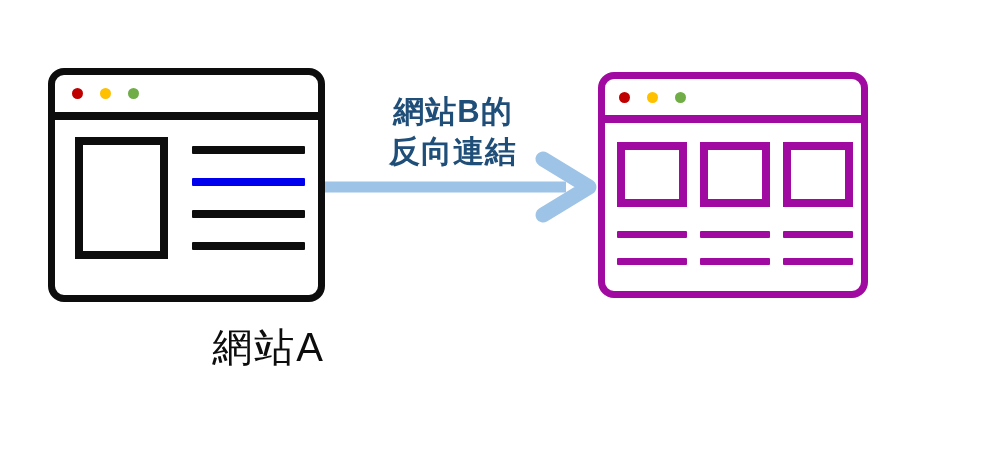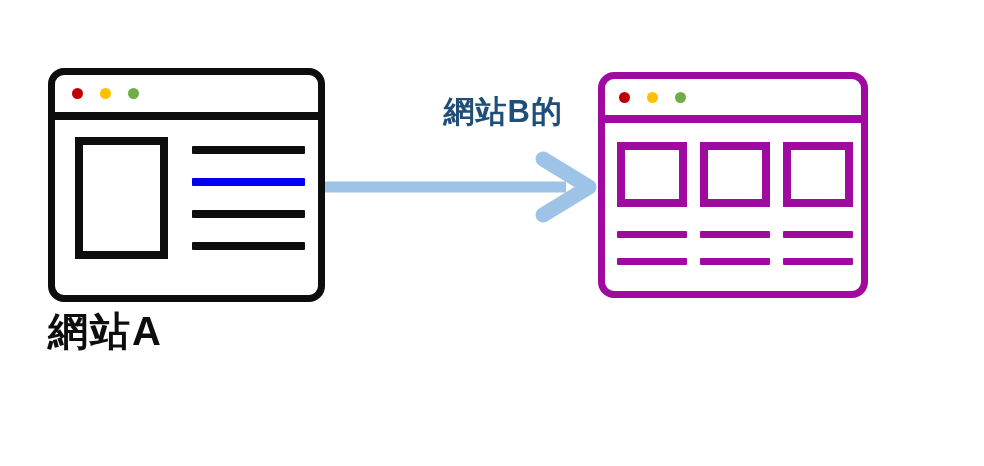--- a/index.html
+++ b/index.html
@@ -73,29 +73,29 @@
   }
   .bar.r1 { top: 108px; }
   .bar.r2 { top: 135px; }
   .bar.c1 { left: 12px; }
   .bar.c2 { left: 95px; }
   .bar.c3 { left: 178px; }
 
   
   .arrow-label {
     position: absolute; left: 343px; top: 92px; width: 220px;
-    text-align: right; z-index: 3;
+    text-align: center; z-index: 3;
     color: var(--arrow-label);
     font-size: 31px; font-weight: bold; line-height: 40px;
     letter-spacing: 1px;
   }
   .site-label {
-    position: absolute; top: 304px; z-index: 3;
-    text-align: left;
-    font-size: 40px; font-weight: bold;
+    position: absolute; top: 320px; z-index: 3;
+    text-align: right;
+    font-size: 40px; font-weight: normal;
     letter-spacing: 2px;
   }
   .site-label-a { left: 48px;  width: 277px; color: var(--site-a); }
   .site-label-b { left: 598px; width: 270px; color: var(--site-b); }
 </style>
 </head>
 <body>
 
 <div class="canvas">
 
@@ -133,17 +133,18 @@
       <div class="bar r1 c2"></div>
       <div class="bar r1 c3"></div>
       <div class="bar r2 c1"></div>
       <div class="bar r2 c2"></div>
       <div class="bar r2 c3"></div>
     </div>
   </div>
 
   <div class="arrow-label">
     <div>網站B的</div>
+    <div>反向連結</div>
   </div>
 
   <div class="site-label site-label-a">網站A</div>
 
 </div>
 
 </body></html>

